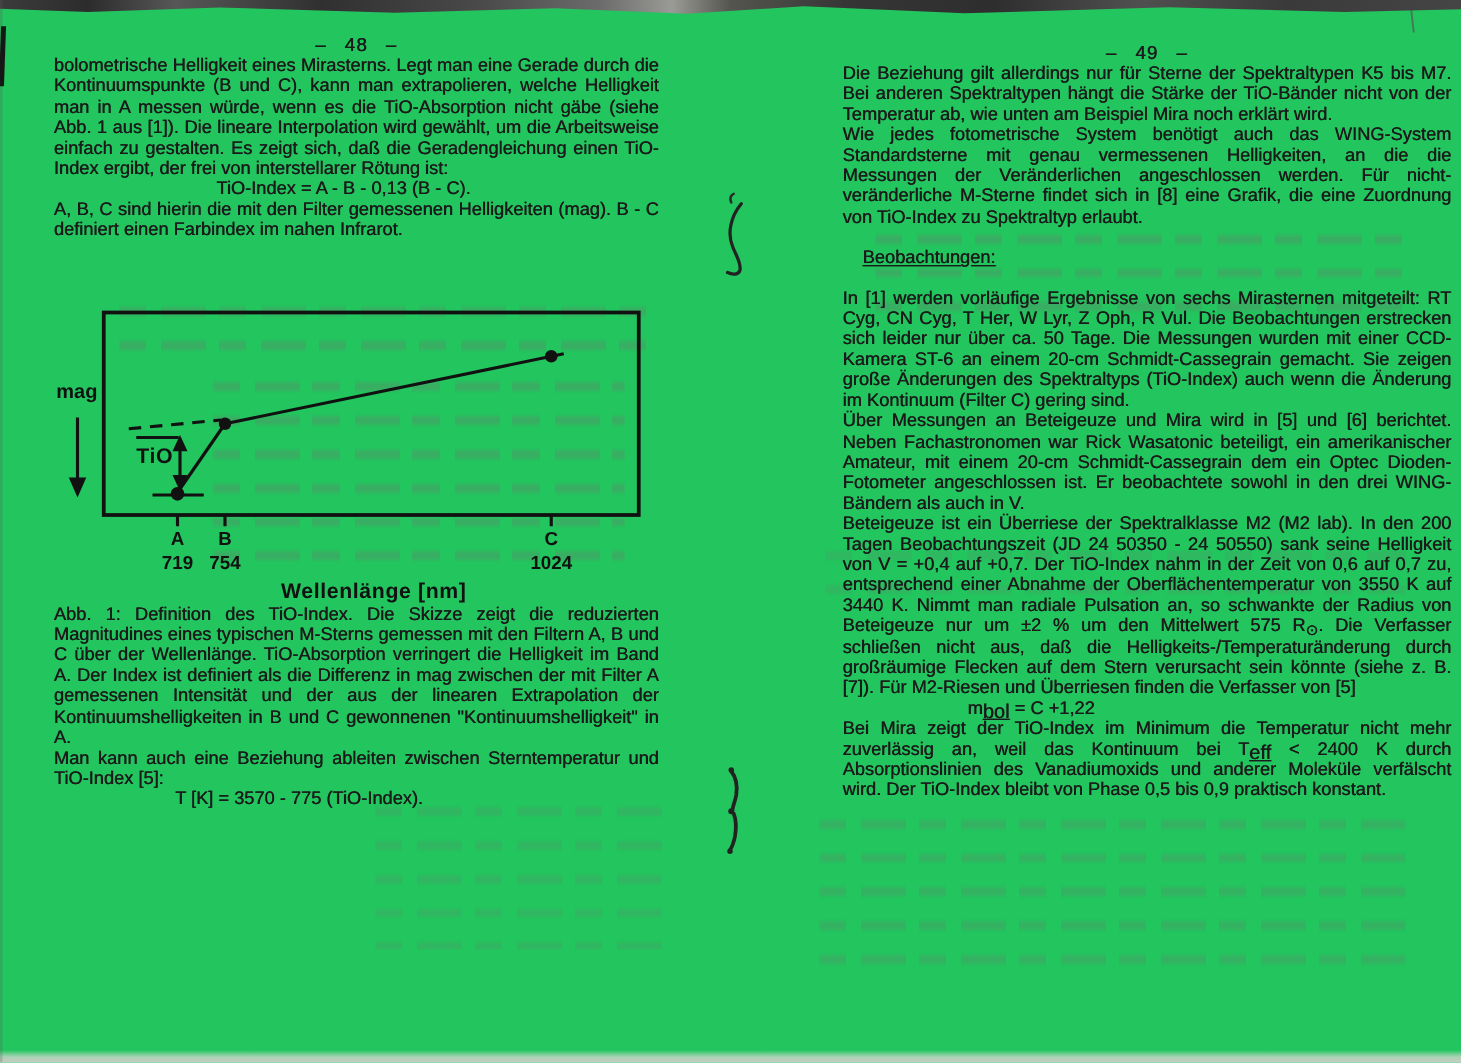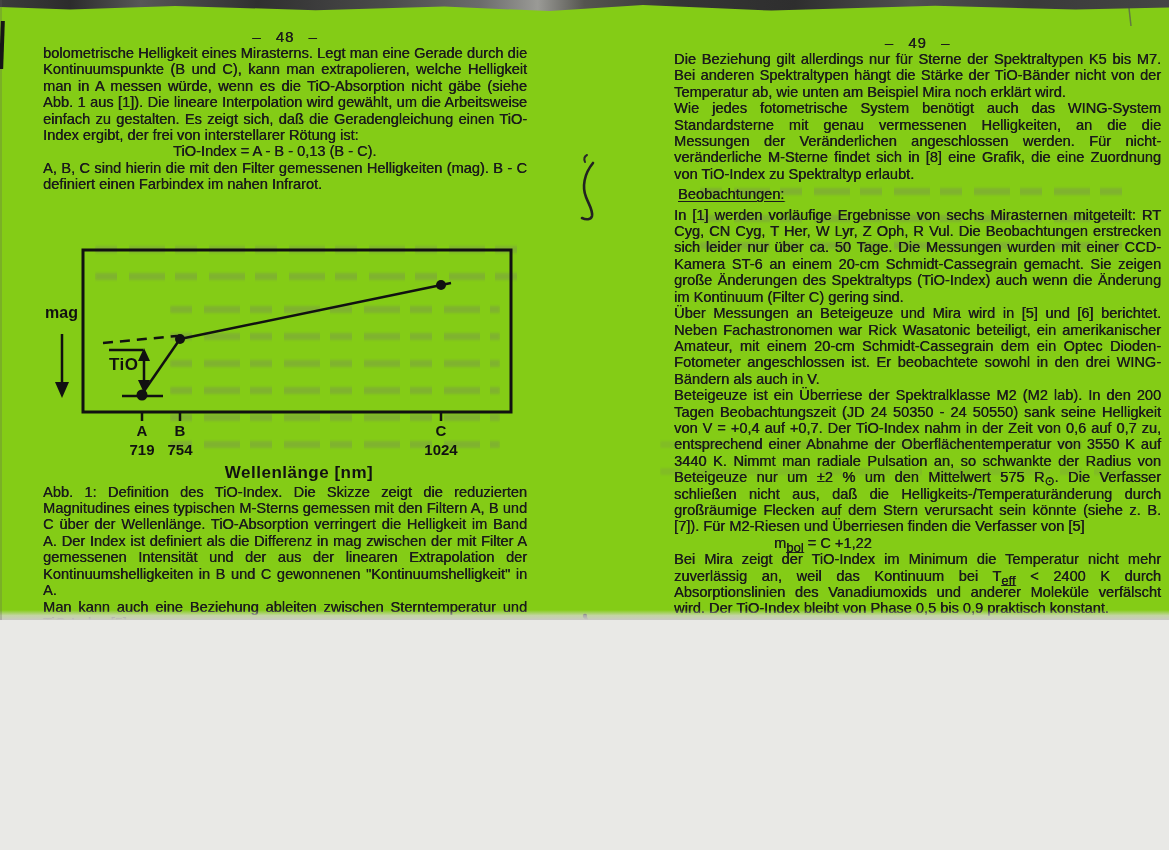--- a/index.html
+++ b/index.html
@@ -1,36 +1,36 @@
 <!DOCTYPE html>
 <html><head>
 <meta charset="utf-8">
 <style>
   html,body{margin:0;padding:0;background:#e9e9e6;}
-  .canvas{position:relative;width:1169px;height:620px;background:#84cc16;overflow:hidden;
+  .canvas{position:relative;width:1169px;height:850px;background:#22c55e;overflow:hidden;
           font-family:"Liberation Sans",sans-serif;color:#1b1b1b;}
   .page{position:absolute;z-index:2;}
   .page-left{left:43px;top:28px;width:484px;}
   .page-right{left:674px;top:34px;width:487px;}
   .page-number{text-align:center;font-size:15px;word-spacing:9px;letter-spacing:1px;
                text-shadow:0.35px 0 0 currentColor;}
   p.body, div.formula{margin:0;font-size:14.6px;line-height:16.4px;text-align:justify;
           text-shadow:0.35px 0 0 currentColor;}
   div.formula{text-align:left;}
   .f-tio{margin-top:14px;padding-left:130px;}
   .f-temp{margin-top:10px;padding-left:97px;}
   .f-mbol{margin-top:12px;padding-left:100px;}
   .mt-p1L{margin-top:19px;} .mt-p2L{margin-top:13px;}
   .mt-capL{margin-top:11px;} .mt-p3L{margin-top:29px;}
   .mt-p1R{margin-top:14px;} .mt-p2R{margin-top:22px;}
   .mt-headR{margin-top:46px;} .mt-p4R{margin-top:11px;}
   .mt-p5R{margin-top:14px;} .mt-p6R{margin-top:26px;}
   .heading{font-size:14.6px;line-height:16.4px;text-decoration:underline;text-underline-offset:2px;
-           text-shadow:0.35px 0 0 currentColor;margin:4px;}
-  .sub{font-size:13px;vertical-align:-3.5px;line-height:0;text-decoration:underline;}
+           text-shadow:0.35px 0 0 currentColor;margin:16px;}
+  .sub{font-size:16px;vertical-align:-3.5px;line-height:0;text-decoration:underline;}
   .sun{font-size:12px;vertical-align:-3px;line-height:0;}
   
   .fig{display:block;margin-top:53px;}
   .fig text{fill:#111;font-weight:bold;font-family:"Liberation Sans",sans-serif;}
   .fig .t15{font-size:15px;}
   .fig .t16{font-size:16px;}
   .fig .t17{font-size:17px;letter-spacing:0.5px;}
   .figline{stroke:#111;fill:none;}
   .figdot{fill:#111;stroke:none;}
   

